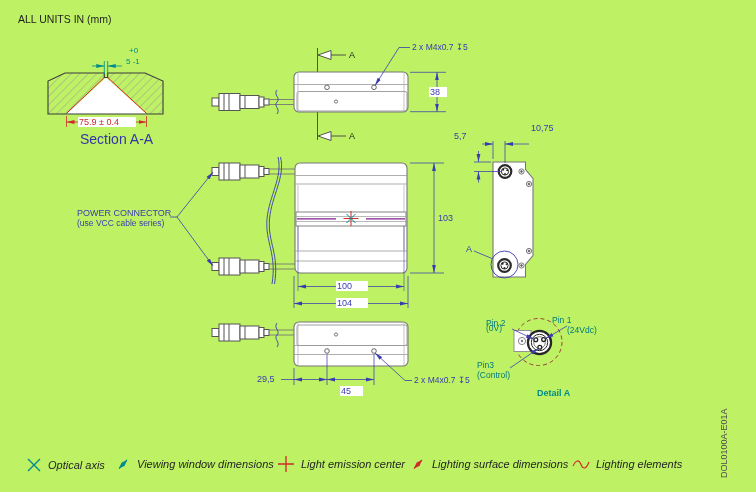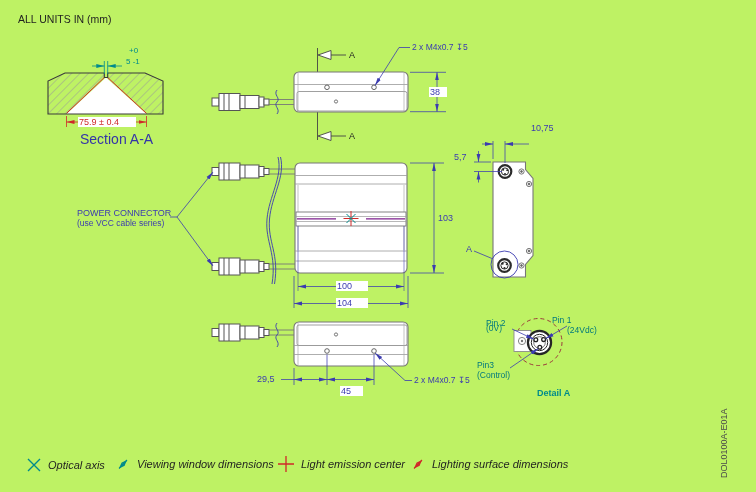--- a/index.html
+++ b/index.html
@@ -236,21 +236,21 @@
   <span class="t s9 c-ink" style="left:349px;top:130.5px">A</span>
   <span class="t s85 c-blue" style="left:412px;top:42.5px">2 x M4x0.7 ↧5</span>
   <span class="t s9 c-blue bgw ctr" style="left:429px;top:86.5px;width:16px">38</span>
 
   <span class="t s9 c-blue" style="left:77px;top:208px">POWER CONNECTOR</span>
   <span class="t s85 c-blue" style="left:77px;top:218.5px">(use VCC cable series)</span>
   <span class="t s9 c-blue" style="left:438px;top:212.5px">103</span>
   <span class="t s9 c-blue bgw ctr" style="left:336px;top:280.5px;width:30px">100</span>
   <span class="t s9 c-blue bgw ctr" style="left:336px;top:297.5px;width:30px">104</span>
 
-  <span class="t s9 c-blue" style="left:454px;top:152px">5,7</span>
+  <span class="t s9 c-blue" style="left:454px;top:131px">5,7</span>
   <span class="t s9 c-blue" style="left:531px;top:123px">10,75</span>
   <span class="t s9 c-blue" style="left:466px;top:243.5px">A</span>
 
   <span class="t s9 c-blue" style="left:257px;top:373.5px">29,5</span>
   <span class="t s9 c-blue bgw ctr" style="left:340px;top:386px;width:21px">45</span>
   <span class="t s85 c-blue" style="left:414px;top:375.5px">2 x M4x0.7 ↧5</span>
 
   <span class="t s85 c-pin" style="left:486px;top:318.5px">Pin 2</span>
   <span class="t s85 c-pin" style="left:486px;top:324px">(0V)</span>
   <span class="t s85 c-pin" style="left:552px;top:315.5px">Pin 1</span>
@@ -288,14 +288,20 @@
     <svg width="16" height="16">
       <defs>
           <marker id="lgR" markerUnits="userSpaceOnUse" markerWidth="7" markerHeight="6" refX="6" refY="3" orient="auto-start-reverse">
             <path d="M0,0.8 L6,3 L0,5.2 Z" fill="#cf2929"></path>
           </marker>
         </defs>
       <path d="M4,12.5 L12,4" stroke="#cf2929" stroke-width="1.1" fill="none" marker-start="url(#lgR)" marker-end="url(#lgR)"></path>
     </svg>
     <span class="t s11 c-ink it" style="position:static">Lighting surface dimensions</span>
   </div>
+  <div class="legend-item" style="left:572px;top:457px">
+    <svg width="18" height="14">
+      <path d="M1,9 C4,2.5 7,2.5 9,7.5 C11,12.5 14,12.5 17,5" stroke="#cf2929" stroke-width="1.1" fill="none"></path>
+    </svg>
+    <span class="t s11 c-ink it" style="position:static">Lighting elements</span>
+  </div>
 
 </div>
 
 </body></html>

